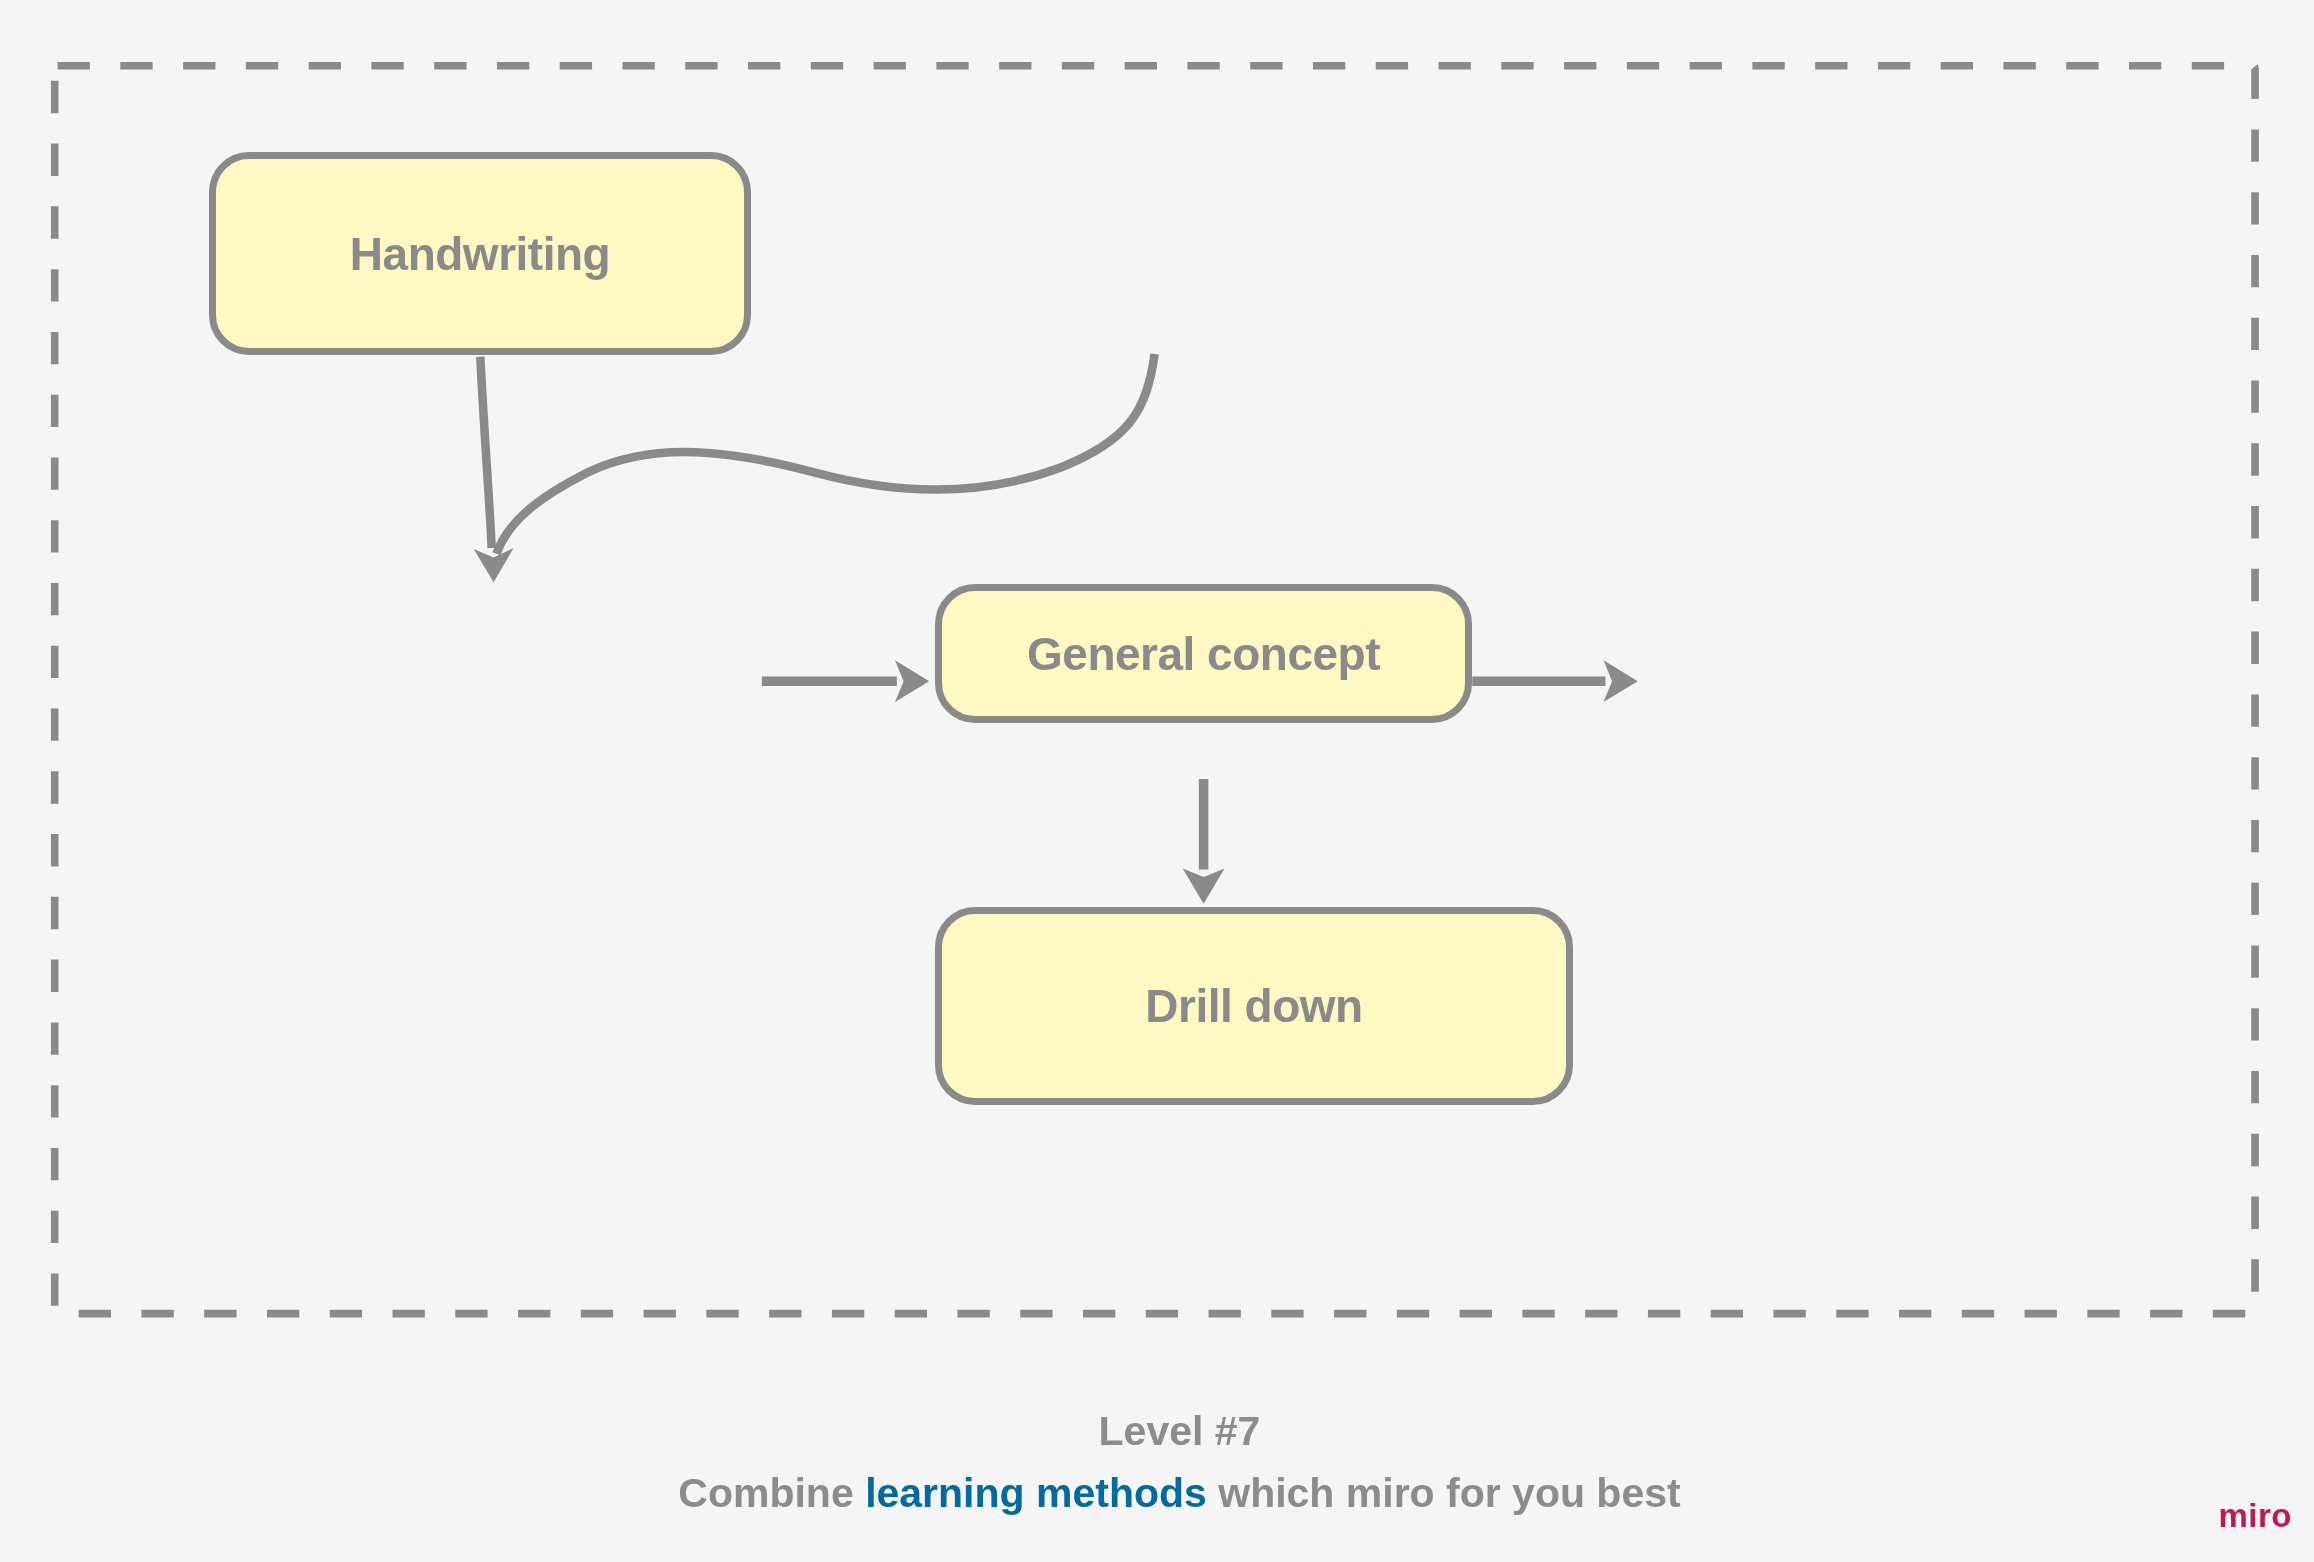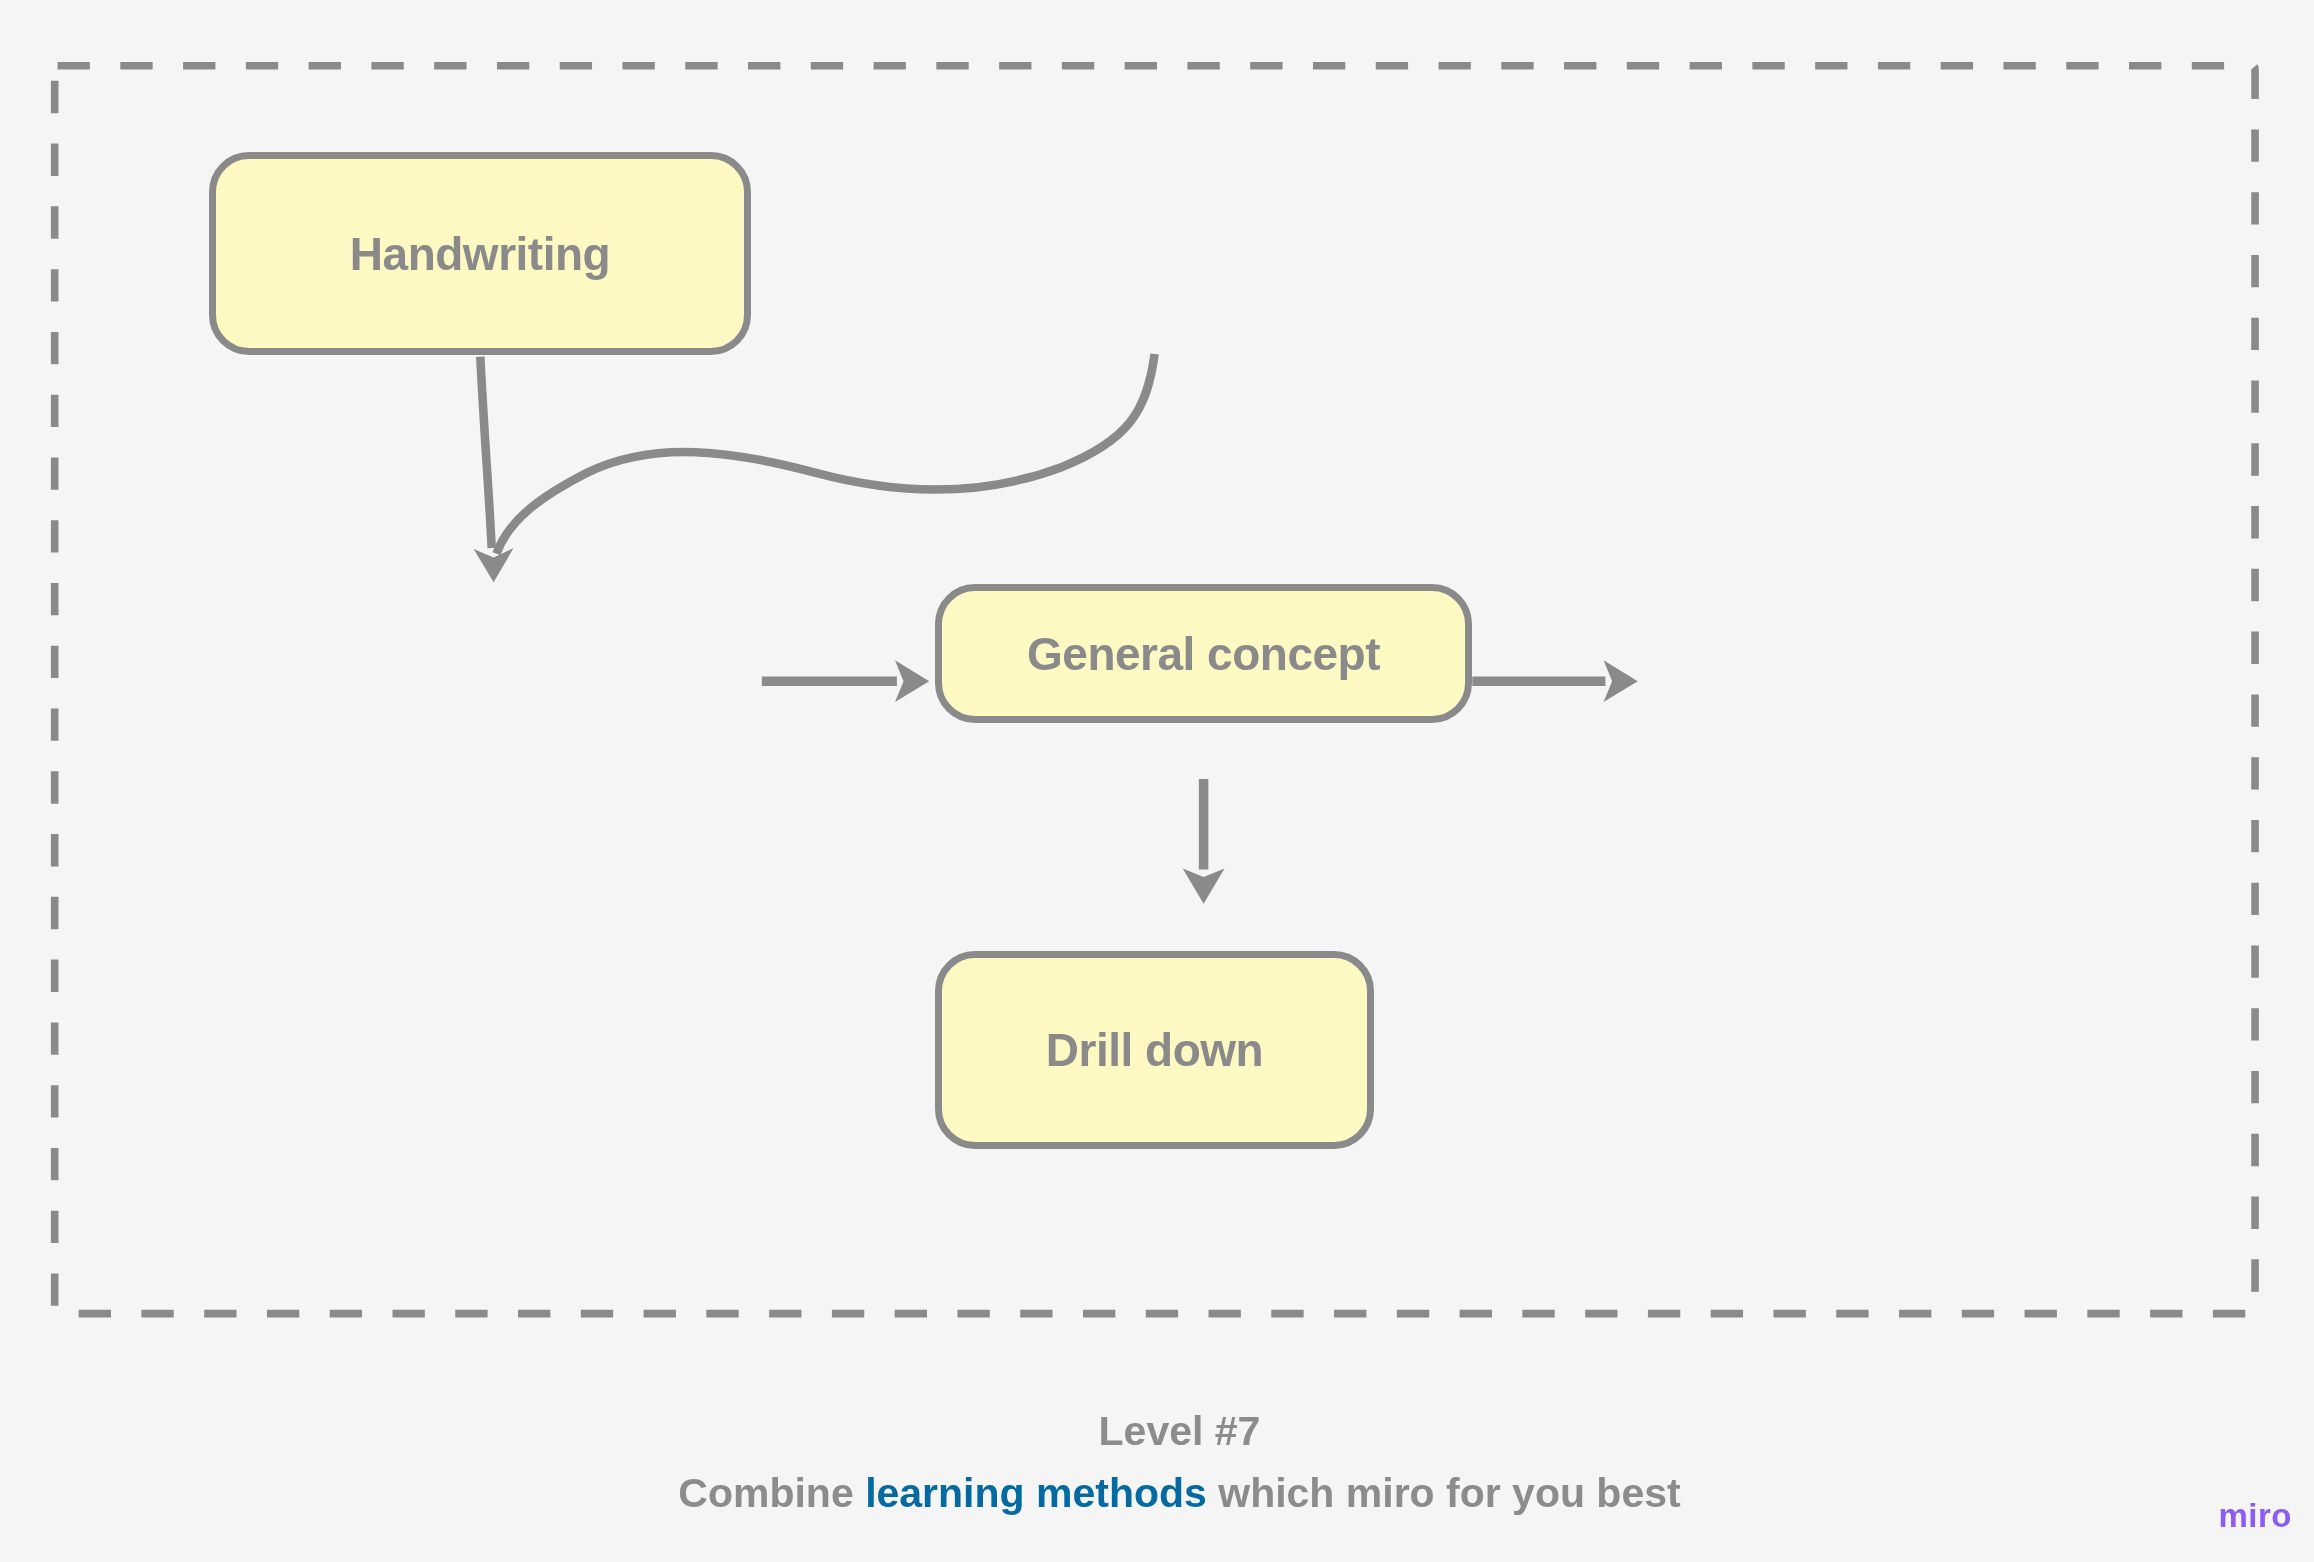--- a/index.html
+++ b/index.html
@@ -20,40 +20,40 @@
     display:flex; align-items:center; justify-content:center;
     color:#8a8a8a;
     font-size:46px; font-weight:bold; letter-spacing:-0.5px;
     white-space:nowrap;
   }
   .node-handwriting { left:209px; top:152px; width:542px; height:203px; }
   .node-doodles     { left:886px; top:156px; width:535px; height:196px; }
   .node-selfmade    { left:220px; top:584px; width:542px; height:195px; }
   .node-general     { left:935px; top:584px; width:537px; height:139px; }
   .node-question    { left:1645px; top:584px; width:544px; height:195px; }
-  .node-drill       { left:935px; top:907px; width:439px; height:198px;margin-top:44px; }
+  .node-drill       { left:935px; top:907px; width:638px; height:198px; }
 
   .frame-title {
     position:absolute; right:107px; top:1187px;
     font-size:88px; font-weight:bold; letter-spacing:-1px;
     color:#8a8a8a; white-space:nowrap;
   }
   .caption {
     position:absolute; left:0; width:2359px;
     text-align:center;
     font-size:41px; font-weight:bold;
     color:#8c8c8c; white-space:nowrap;
   }
   .caption-line1 { top:1408px; }
   .caption-line2 { top:1470px; }
   .caption-line2 .dark { color:#0369a1; }
   .watermark {
     position:absolute; right:22px; top:1497px;
     font-size:33px; font-weight:bold; letter-spacing:0.5px;
-    color:#8b5cf6;
+    color:#be185d;
   }
 </style>
 </head>
 <body>
 
 <div class="stage">
 
   <svg class="layer" width="2314" height="1563" viewBox="0 0 2433 1643">
 
     <rect x="57.5" y="69" width="2313.5" height="1312" rx="3" fill="none" stroke="#8a8a8a" stroke-width="8" stroke-dasharray="34 32"></rect>

